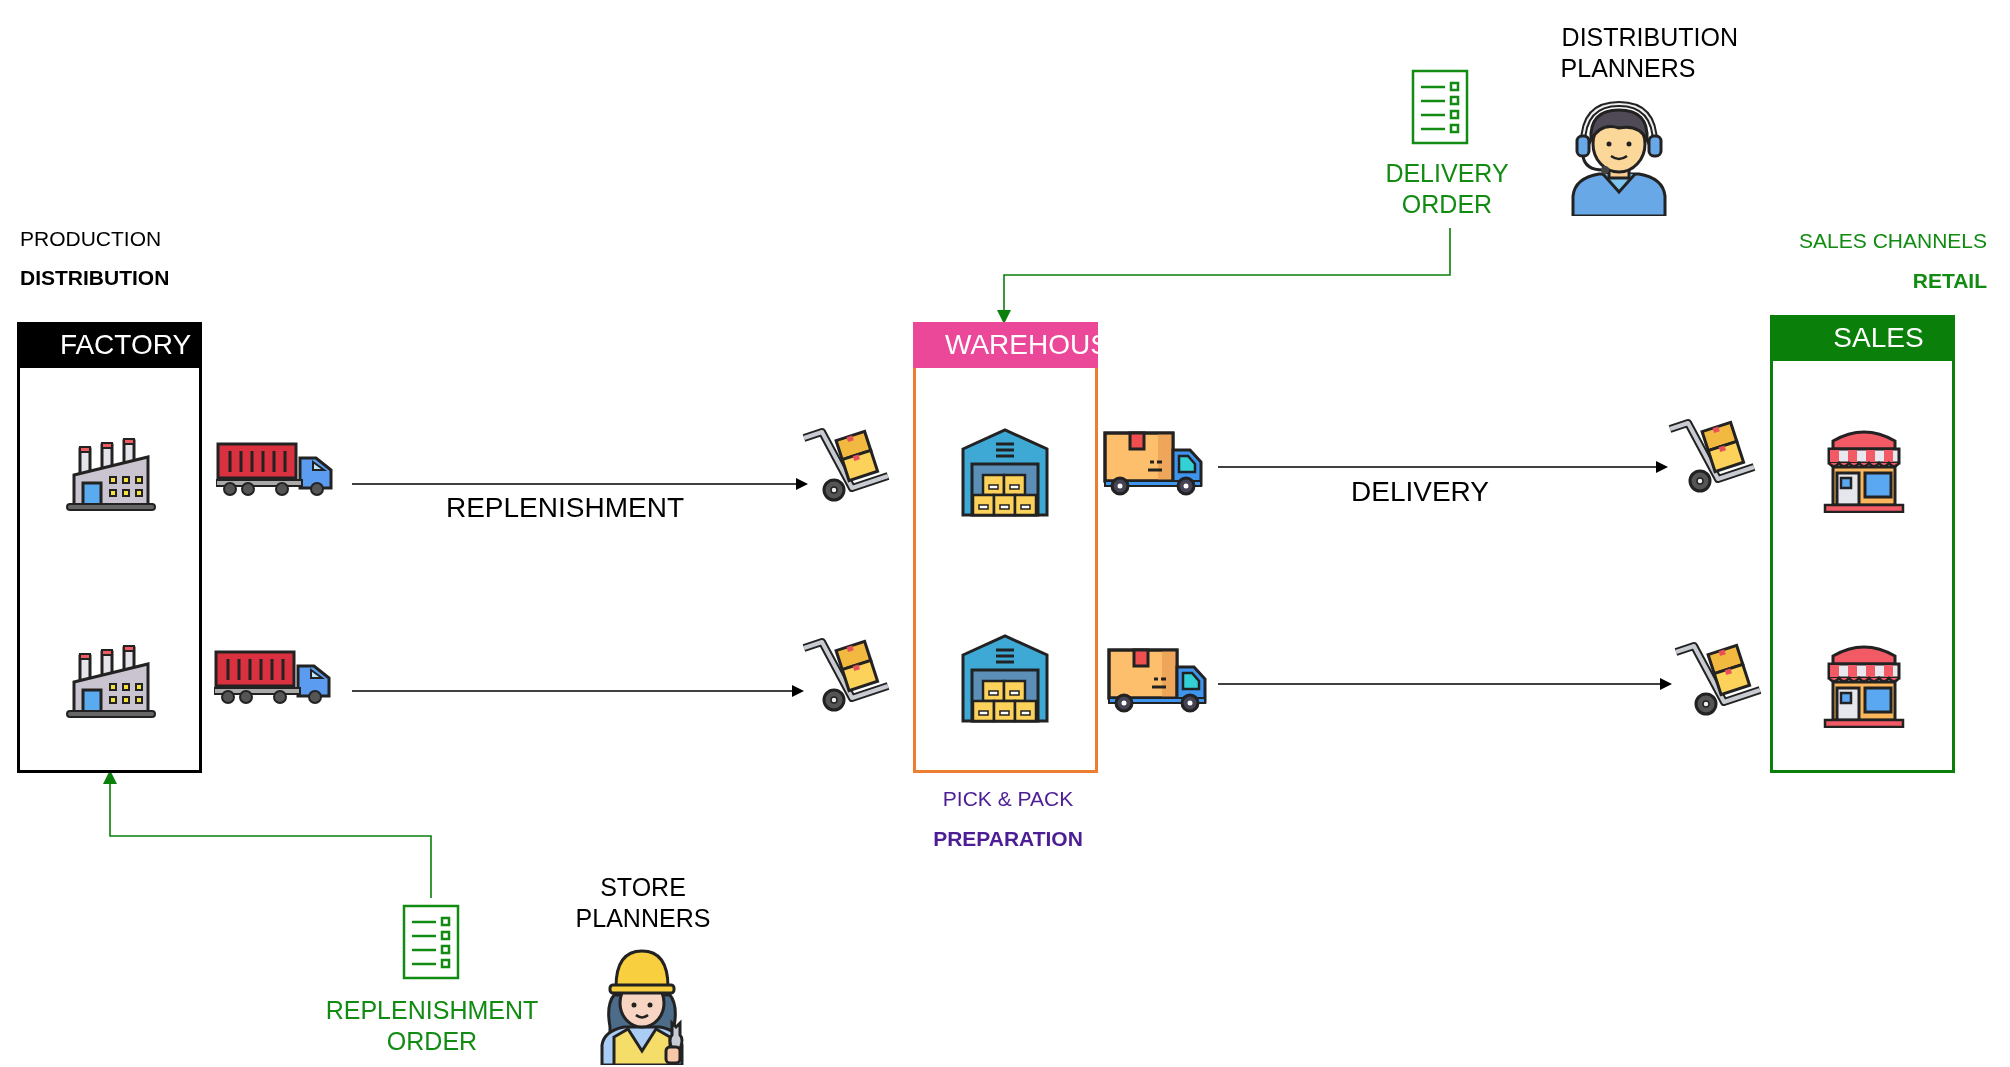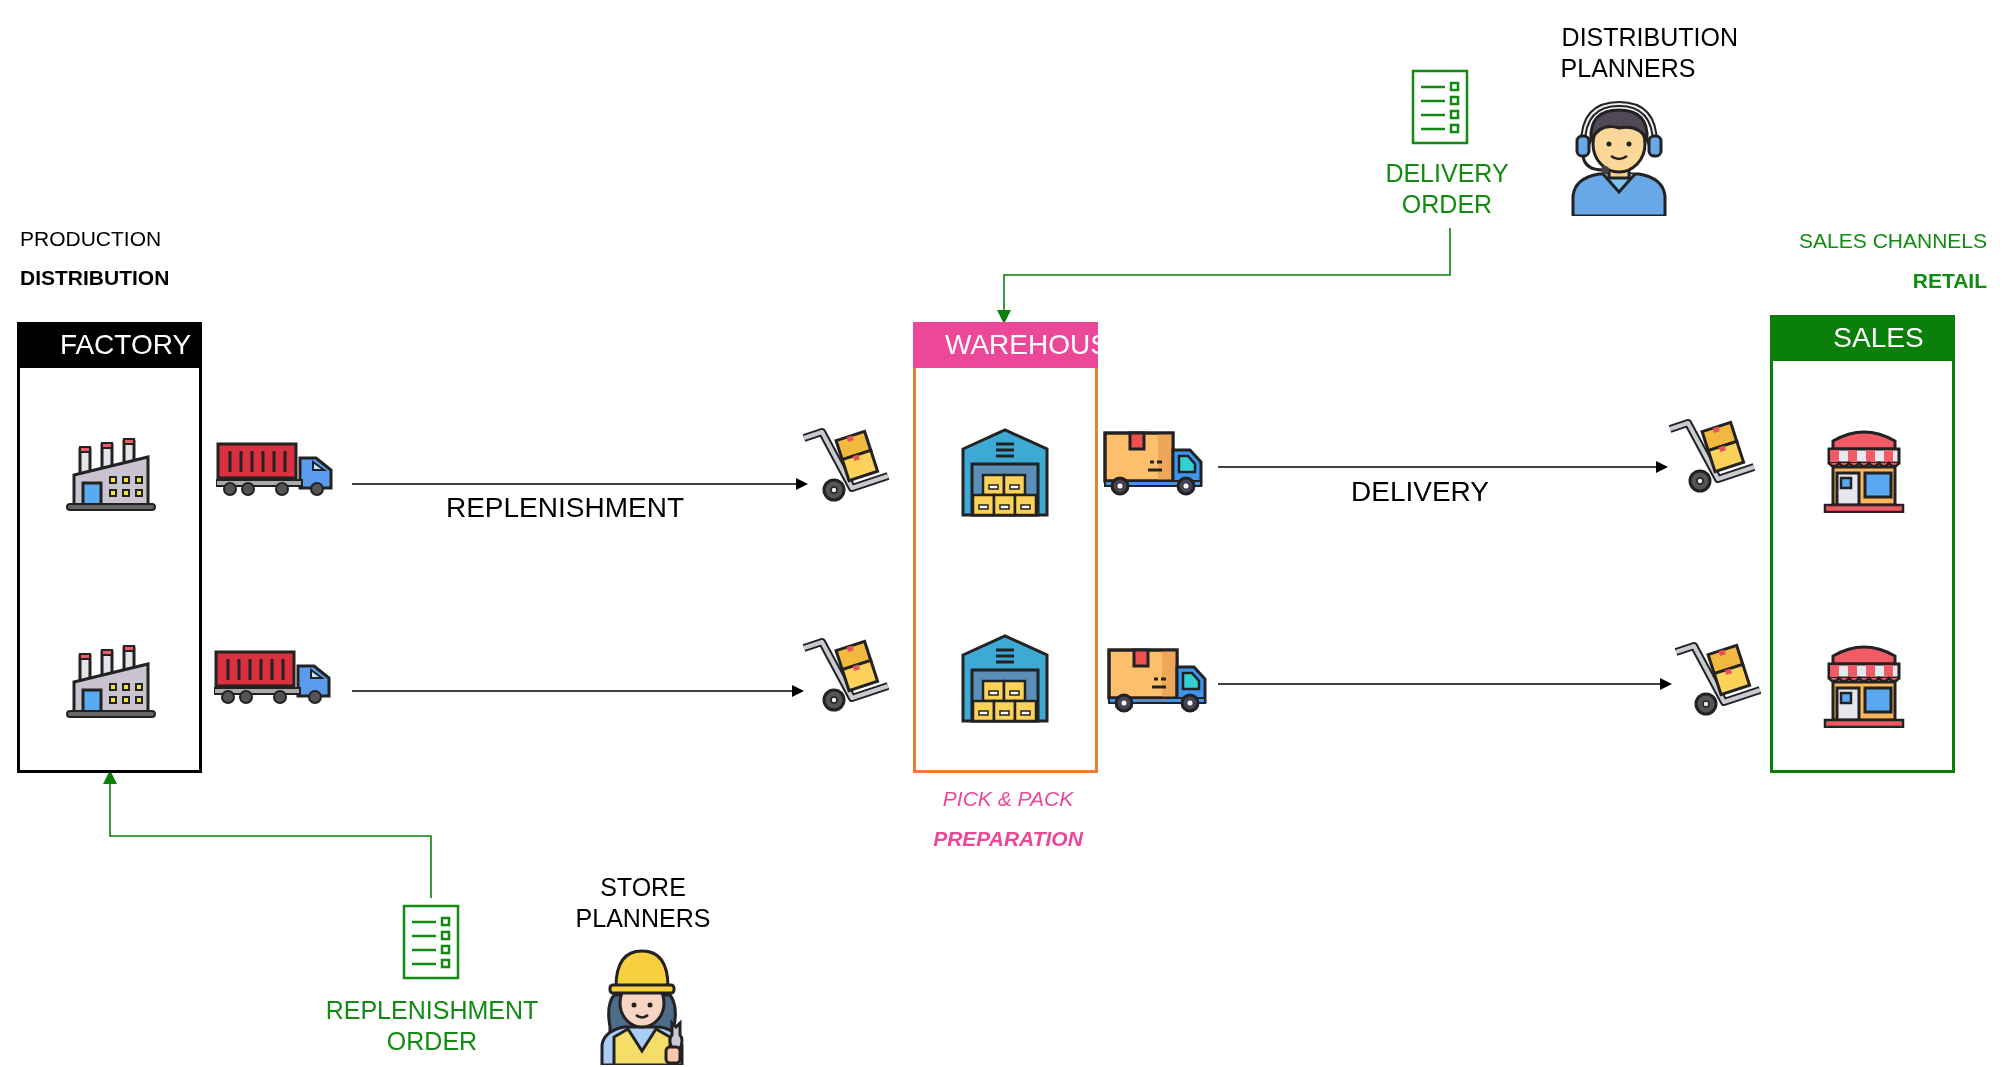--- a/index.html
+++ b/index.html
@@ -5,21 +5,21 @@
   html, body { margin:0; padding:0; background:#ffffff; }
   body { width:2010px; height:1067px; position:relative; overflow:hidden;
          font-family:"Liberation Sans", sans-serif; color:#000; }
   .title-line { position:absolute; font-size:21px; line-height:38px; white-space:nowrap; }
   .bold { font-weight:bold; }
   .box { position:absolute; box-sizing:border-box; border:3px solid; background:#fff; }
   .box-header { position:absolute; left:-3px; right:-3px; top:-3px; height:46px;
                 color:#fff; font-size:28px; line-height:46px; text-align:center;padding-left:32px; }
   .label { position:absolute; font-size:25px; line-height:31px; text-align:center; white-space:nowrap; }
   .green { color:#118b11; }
-  .orange { color:#ec4899;font-style:italic; }
+  .orange { color:#4c1d95; }
   .icon { position:absolute; }
   svg.lines { position:absolute; left:0; top:0; }
 </style>
 </head>
 <body>
 
 <svg width="0" height="0" style="position:absolute">
   <defs>
     <symbol id="sym-factory" viewBox="0 0 90 76">
       <rect x="14" y="12" width="10" height="26" fill="#e6e3ea" stroke="#222" stroke-width="3"></rect>

